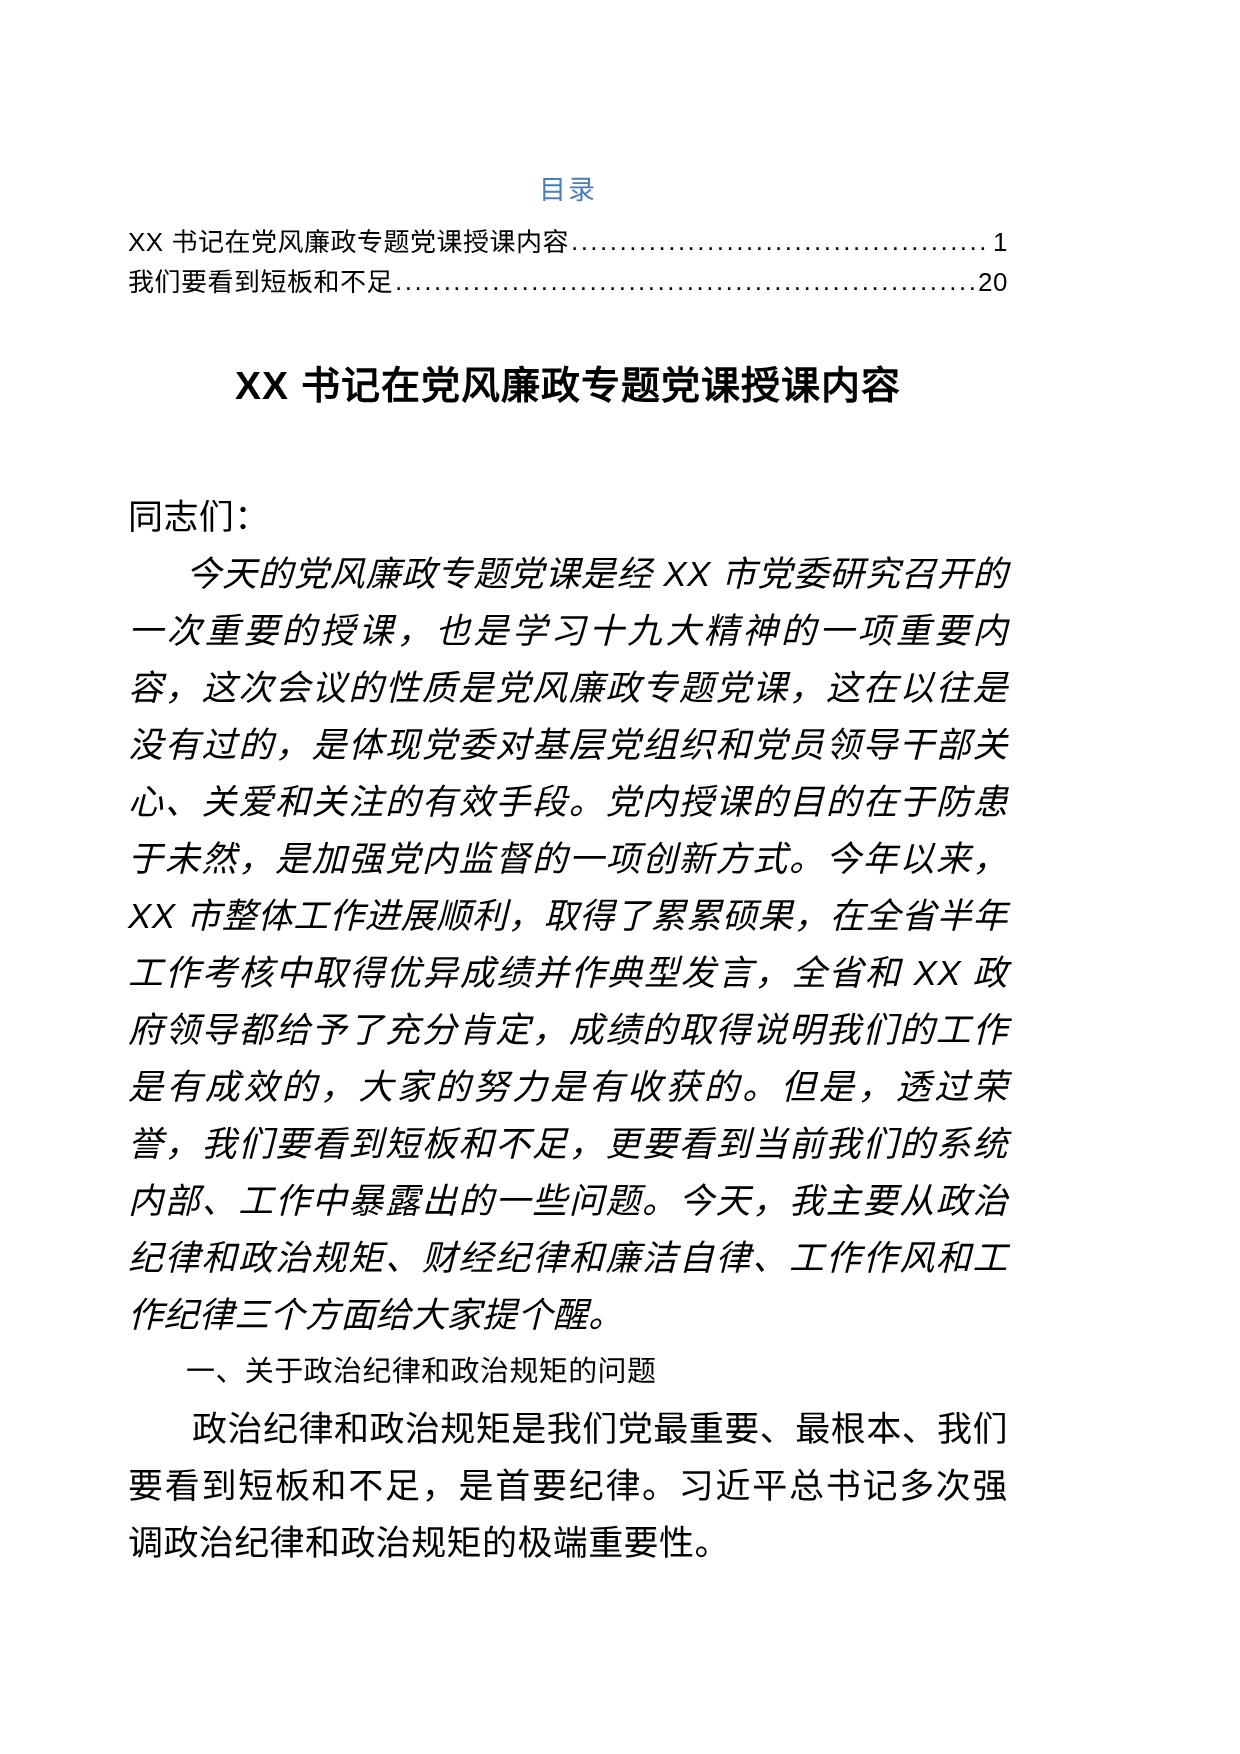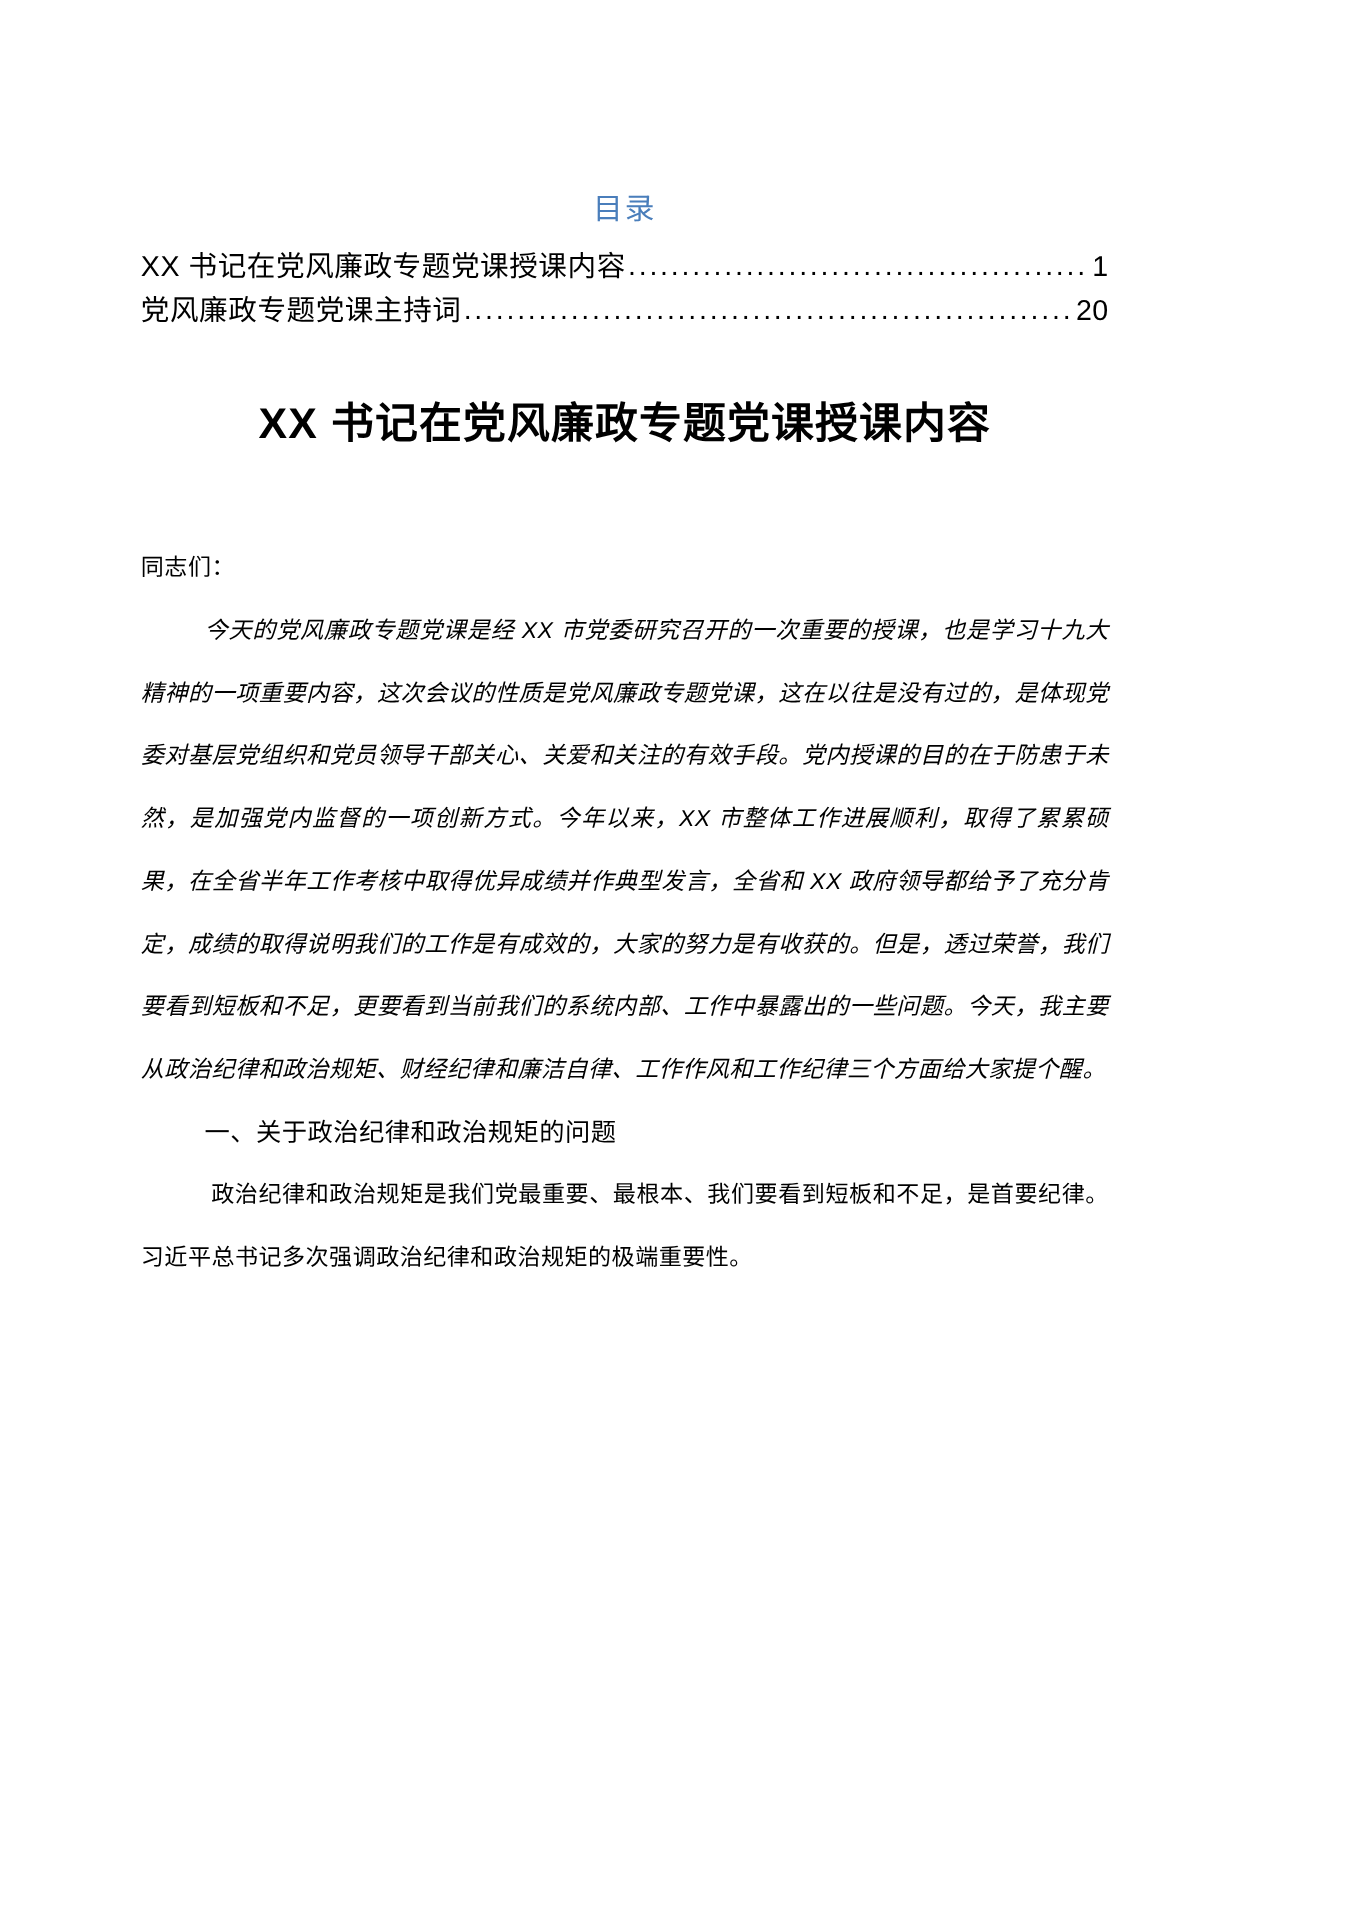--- a/index.html
+++ b/index.html
@@ -84,21 +84,21 @@
     font-weight: bold;
     letter-spacing: 1px;
     color: #000000;
   }
 
   
   .body-block {
     margin-top: 72px;
   }
   .para {
-    font-size: 21px;
+    font-size: 35px;
     line-height: 57px;
     text-align: justify;
     text-justify: inter-ideograph;
     letter-spacing: 0.4px;
     margin: 0;
     color: #000000;
   }
   .para.indent {
     text-indent: 58px;
     font-style: italic;
@@ -106,21 +106,21 @@
   .para.indent-wide {
     text-indent: 64px;
   }
   .para.no-indent {
     text-indent: 0;
   }
   .para + .para {
     margin-top: 0;
   }
   .section-heading {
-    font-size: 23px;
+    font-size: 29px;
     line-height: 57px;
     text-indent: 58px;
     letter-spacing: 0.4px;
     margin: 0;
     color: #000000;
   }
 </style>
 </head>
 <body>
 
@@ -130,21 +130,21 @@
     <div class="toc-block">
       <div class="toc-heading">目录</div>
 
       <div class="toc-entry">
         <span class="toc-title">XX 书记在党风廉政专题党课授课内容</span>
         <span class="toc-leader">..................................................</span>
         <span class="toc-page">1</span>
       </div>
 
       <div class="toc-entry">
-        <span class="toc-title">党风廉政专题党课主持词</span>
+        <span class="toc-title">我们要看到短板和不足</span>
         <span class="toc-leader">..............................................................</span>
         <span class="toc-page">20</span>
       </div>
     </div>
 
     <h1 class="doc-title">XX 书记在党风廉政专题党课授课内容</h1>
 
     <div class="body-block">
       <p class="para no-indent">同志们：</p>
 

